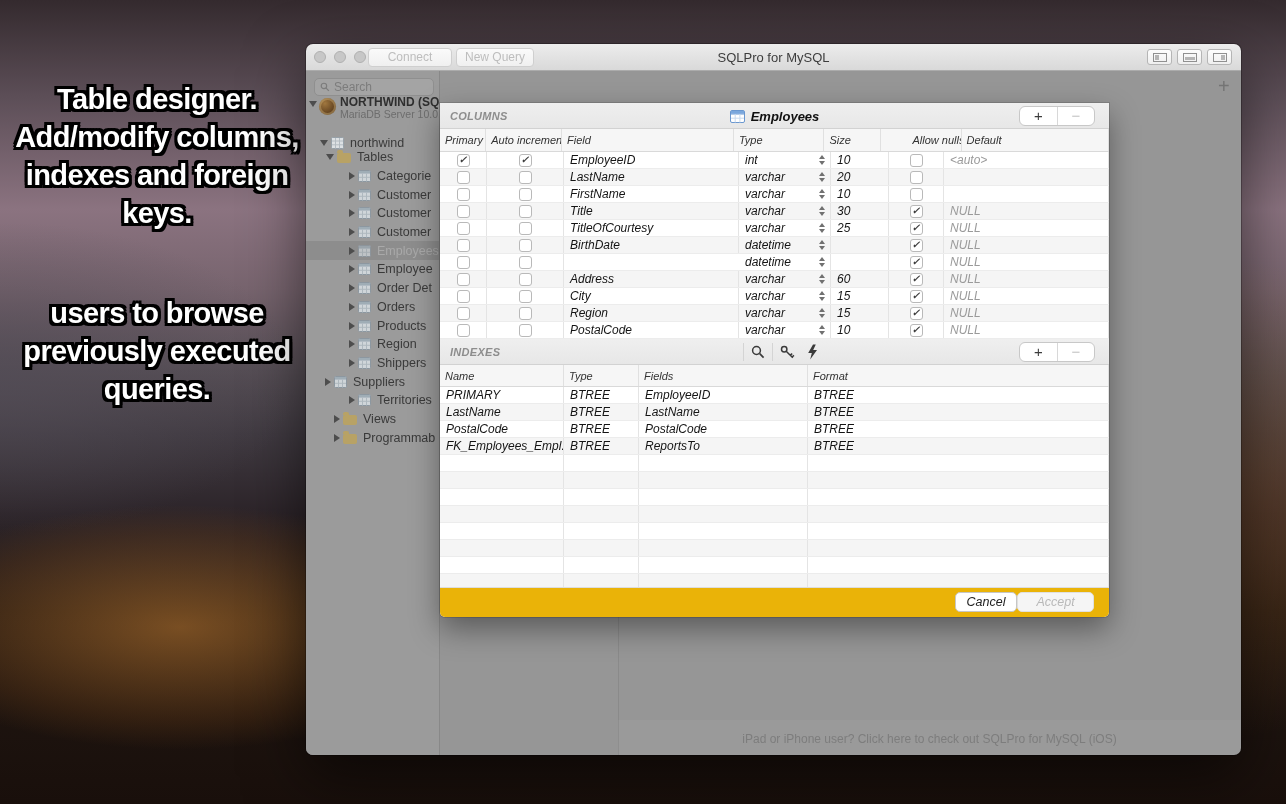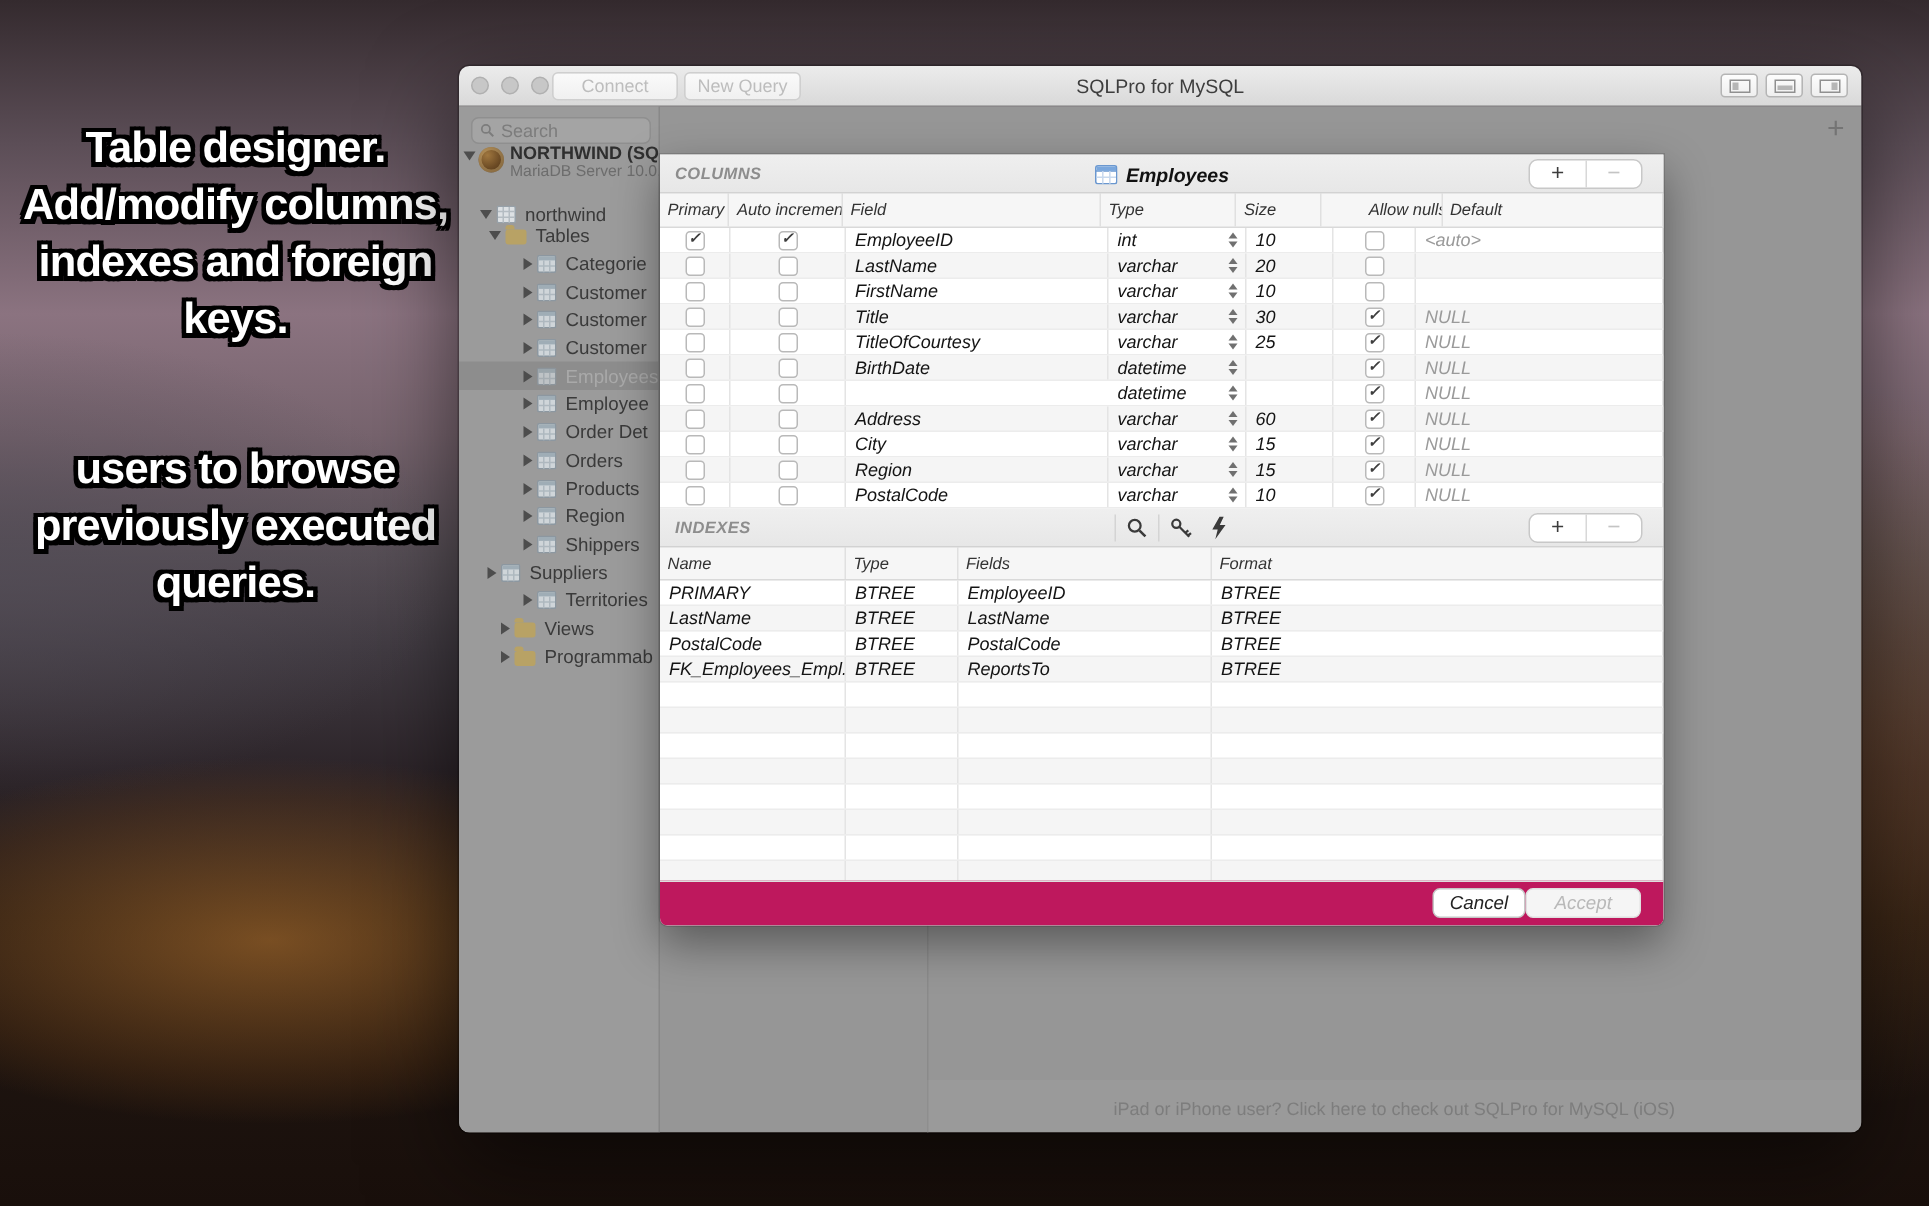--- a/index.html
+++ b/index.html
@@ -92,21 +92,21 @@
   .trow.alt { background:#f5f5f5; }
   .trow { border-bottom:1px solid #ececec; }
   .tcell { border-right:1px solid #e4e4e4; display:flex; align-items:center; overflow:hidden; flex:none; }
   .tcell.text { padding-left:6px; font-size:12px; color:#141414; white-space:nowrap; }
   .tcell .gray { color:#9a9a9a; }
   .checkbox { width:13px; height:13px; margin:auto; border:1px solid #b9b9b9; border-radius:3px; background:#fff;
     display:flex; align-items:center; justify-content:center; font-size:10px; color:#3e3e3e; font-weight:700; line-height:1; }
   .stepper { margin-left:auto; margin-right:5px; display:flex; flex-direction:column; gap:2px; align-items:center; }
   .stepper .up { width:0; height:0; border-left:3.5px solid transparent; border-right:3.5px solid transparent; border-bottom:4px solid #707070; }
   .stepper .dn { width:0; height:0; border-left:3.5px solid transparent; border-right:3.5px solid transparent; border-top:4px solid #707070; }
-  .btnbar { flex:none; height:30px; background:#be185d; border-top:1px solid #ddd; position:relative; }
+  .btnbar { flex:none; height:30px; background:#eab308; border-top:1px solid #ddd; position:relative; }
   .dlg-btn { position:absolute; top:4px; height:20px; border-radius:5px; font-size:12.5px; text-align:center; line-height:19px; }
   #cancel-btn { right:92px; width:62px; background:#fff; border:1px solid #c6c6c6; color:#222; }
   #accept-btn { right:15px; width:77px; background:#f5f5f5; border:1px solid #e0e0e0; color:#b9b9b9; }
 </style>
 </head>
 <body>
 
 <div class="caption" id="caption-1">
     <div>Table designer.</div>
     <div>Add/modify columns,</div>

